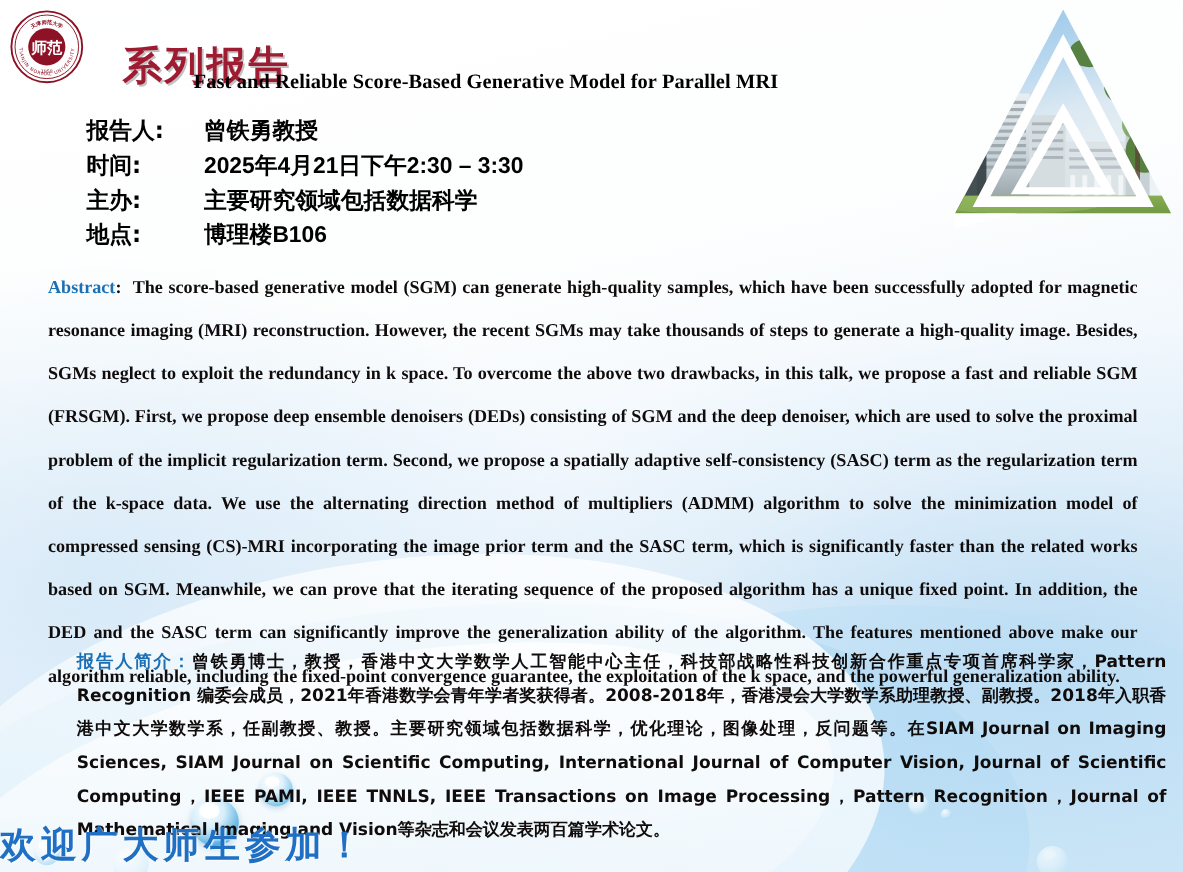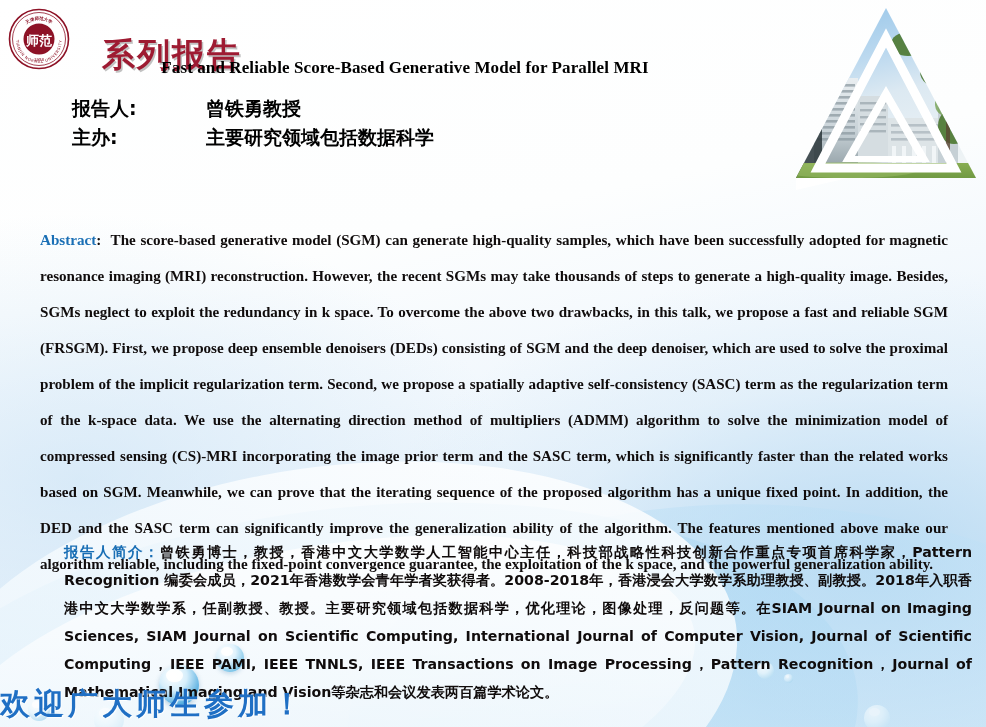--- a/index.html
+++ b/index.html
@@ -98,21 +98,21 @@
     text-align:center;
     font-family: "Liberation Serif", serif;
     font-weight:700;
     font-size: 17px;
     color:#000;
     letter-spacing:0.1px;
   }
 
   
   .info { position:absolute; left:72px; top:96px; width:620px; }
-  .info-row { display:flex; align-items:baseline; height:29px;gap:36px; }
+  .info-row { display:flex; align-items:baseline; height:29px; }
   .info-label {
     width:98px; flex:0 0 98px;
     font-family:"DejaVu Sans", sans-serif;
     font-weight:700; font-size:19px; color:#000;
   }
   .info-value {
     font-family:Liberation Sans, sans-serif;
     font-weight:700; font-size:19px; color:#000;
     white-space:nowrap;
   }
@@ -305,23 +305,31 @@
     </svg>
   </div>
 
 
   <div class="info">
     <div class="info-row">
       <div class="info-label">报告人:</div>
       <div class="info-value">曾铁勇教授</div>
     </div>
     <div class="info-row">
+      <div class="info-label">时间:</div>
+      <div class="info-value">2025年4月21日下午2:30 – 3:30</div>
+    </div>
+    <div class="info-row">
       <div class="info-label">主办:</div>
       <div class="info-value">主要研究领域包括数据科学</div>
     </div>
+    <div class="info-row">
+      <div class="info-label">地点:</div>
+      <div class="info-value">博理楼B106</div>
+    </div>
   </div>
 
   <div class="abstract">
     <span class="kw">Abstract</span><span>:</span>&nbsp;&nbsp;<span>The score-based generative model (SGM) can generate high-quality samples, which have been successfully adopted for magnetic resonance imaging (MRI) reconstruction. However, the recent SGMs may take thousands of steps to generate a high-quality image. Besides, SGMs neglect to exploit the redundancy in k space. To overcome the above two drawbacks, in this talk, we propose a fast and reliable SGM (FRSGM). First, we propose deep ensemble denoisers (DEDs) consisting of SGM and the deep denoiser, which are used to solve the proximal problem of the implicit regularization term. Second, we propose a spatially adaptive self-consistency (SASC) term as the regularization term of the k-space data. We use the alternating direction method of multipliers (ADMM) algorithm to solve the minimization model of compressed sensing (CS)-MRI incorporating the image prior term and the SASC term, which is significantly faster than the related works based on SGM. Meanwhile, we can prove that the iterating sequence of the proposed algorithm has a unique fixed point. In addition, the DED and the SASC term can significantly improve the generalization ability of the algorithm. The features mentioned above make our algorithm reliable, including the fixed-point convergence guarantee, the exploitation of the k space, and the powerful generalization ability.</span>
   </div>
 
   <div class="bio">
     <span class="kw">报告人简介：</span><span class="cn">曾铁勇博士，教授，香港中文大学数学人工智能中心主任，科技部战略性科技创新合作重点专项首席科学家，Pattern Recognition 编委会成员，2021年香港数学会青年学者奖获得者。2008-2018年，香港浸会大学数学系助理教授、副教授。2018年入职香港中文大学数学系，任副教授、教授。主要研究领域包括数据科学，优化理论，图像处理，反问题等。在SIAM Journal on Imaging Sciences, SIAM Journal on Scientific Computing, International Journal of Computer Vision, Journal of Scientific Computing，IEEE PAMI, IEEE TNNLS, IEEE Transactions on Image Processing，Pattern Recognition，Journal of Mathematical Imaging and Vision等杂志和会议发表两百篇学术论文。</span>
   </div>
 

